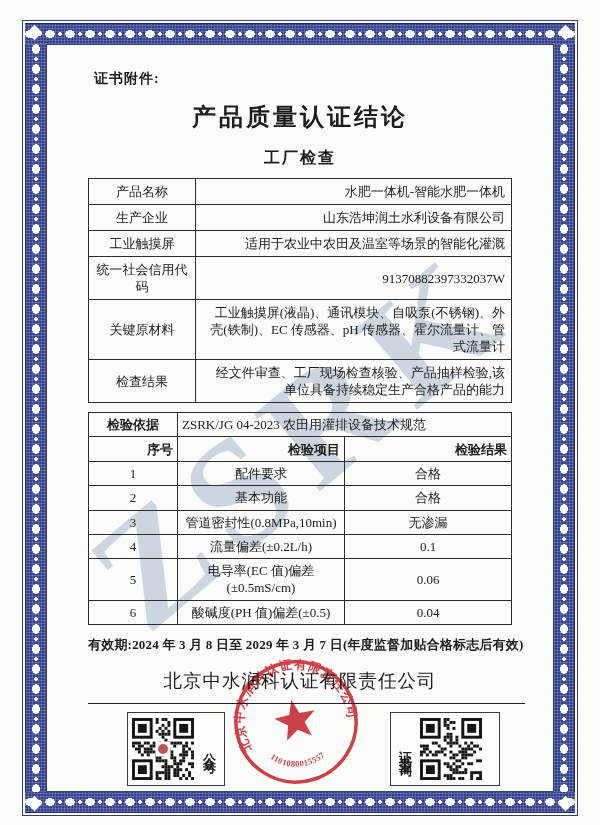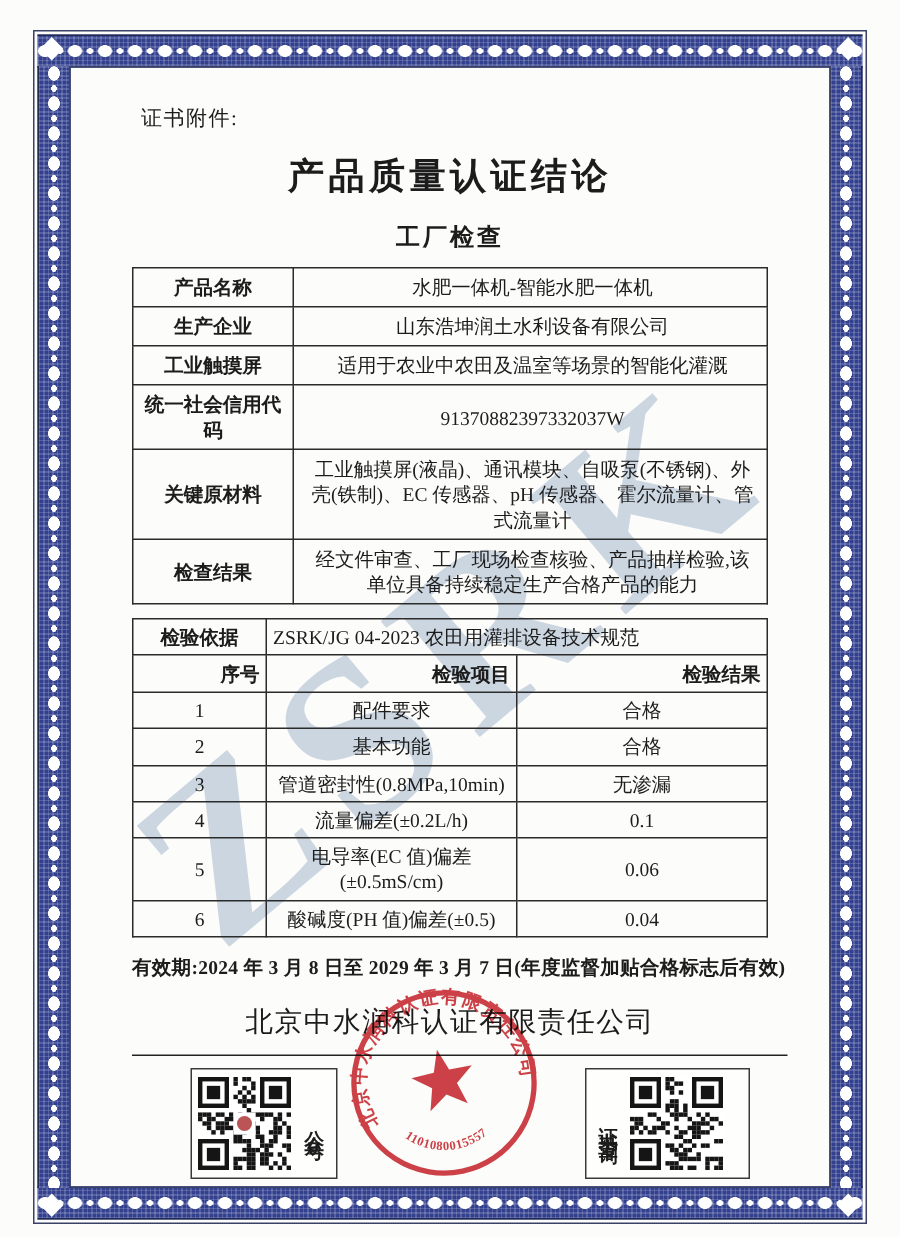--- a/index.html
+++ b/index.html
@@ -35,31 +35,31 @@
   .co-bl{left:29px;bottom:16px;} .co-br{right:29px;bottom:16px;}
 
   
   .watermark{position:absolute;left:0;top:355px;width:600px;height:170px;line-height:170px;
     text-align:center;font-size:155px;font-weight:bold;letter-spacing:16px;
     color:rgba(152,173,198,.48);transform:rotate(-40deg);pointer-events:none;z-index:0;
     font-family:"Liberation Serif",serif;}
 
   
   .content{position:absolute;left:50px;right:50px;top:48px;bottom:34px;z-index:1;}
-  .attachment{margin:22px 0 0 44px;font-size:14px;font-weight:normal;letter-spacing:1px;}
+  .attachment{margin:22px 0 0 44px;font-size:14px;font-weight:bold;letter-spacing:1px;}
   .title{margin:13px 0 0 0;text-align:center;font-size:24px;font-weight:bold;letter-spacing:3px;}
   .section-title{text-align:center;font-size:16px;font-weight:bold;letter-spacing:2px;}
   .st-factory{margin-top:15px;}
   .st-sampling{margin-top:27px;}
 
   table{border-collapse:collapse;width:424px;margin:9px auto 0;table-layout:fixed;background:transparent;}
   table,td{border:1.2px solid #2b2b2b;}
   td{font-size:13px;line-height:17px;padding:4px 6px;vertical-align:middle;}
-  .t1 .lbl{width:102px;text-align:center;font-weight:bold;padding:4px 2px;}
-  .t1 .val{text-align:center;padding-left:9px;}
+  .t1 .lbl{width:102px;text-align:center;font-weight:normal;padding:4px 2px;}
+  .t1 .val{text-align:right;padding-left:9px;}
   .t2 td{padding:3.2px 4px;}
   .t2 .c-no{width:80px;text-align:center;}
   .t2 .c-item{width:228px;text-align:center;}
   .t2 .c-res{width:96px;text-align:center;}
   .t2 .lbl{font-weight:bold;text-align:center;}
   .t2 .head td{font-weight:bold;text-align:right;margin-left:31px;}
 
   .validity{position:absolute;left:38px;top:588px;width:470px;font-size:13px;font-weight:bold;letter-spacing:.2px;}
   .company{position:absolute;left:0;right:0;top:620px;text-align:center;font-size:18.5px;letter-spacing:1px;}
   .rule{position:absolute;left:38px;top:655px;width:437px;border-top:1.6px solid #222;}

